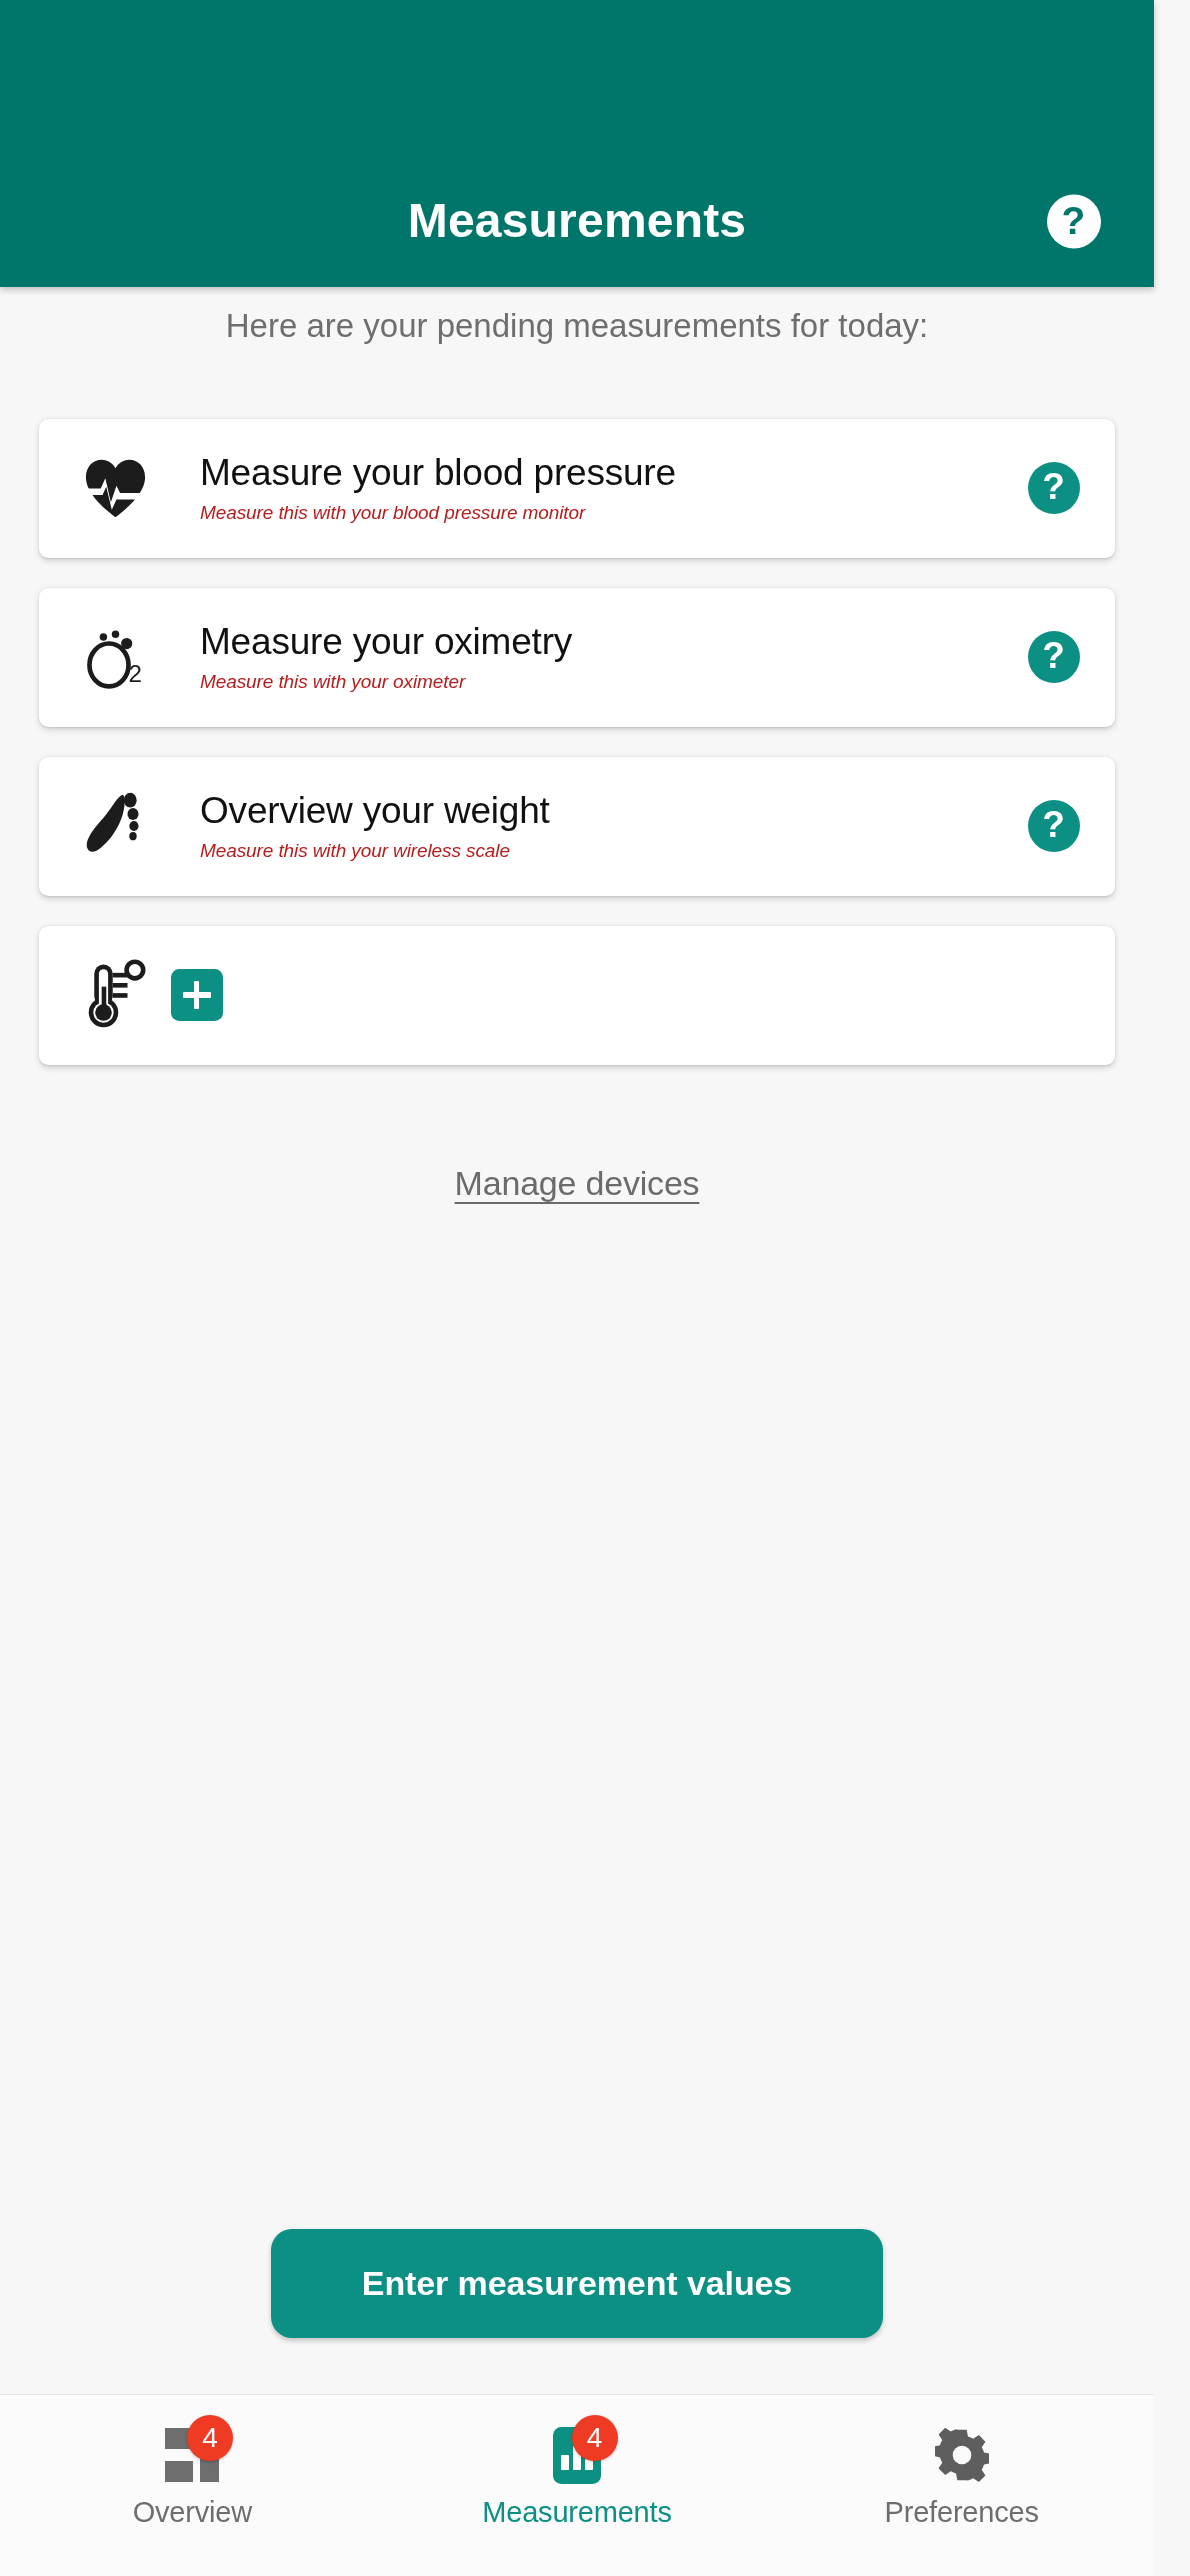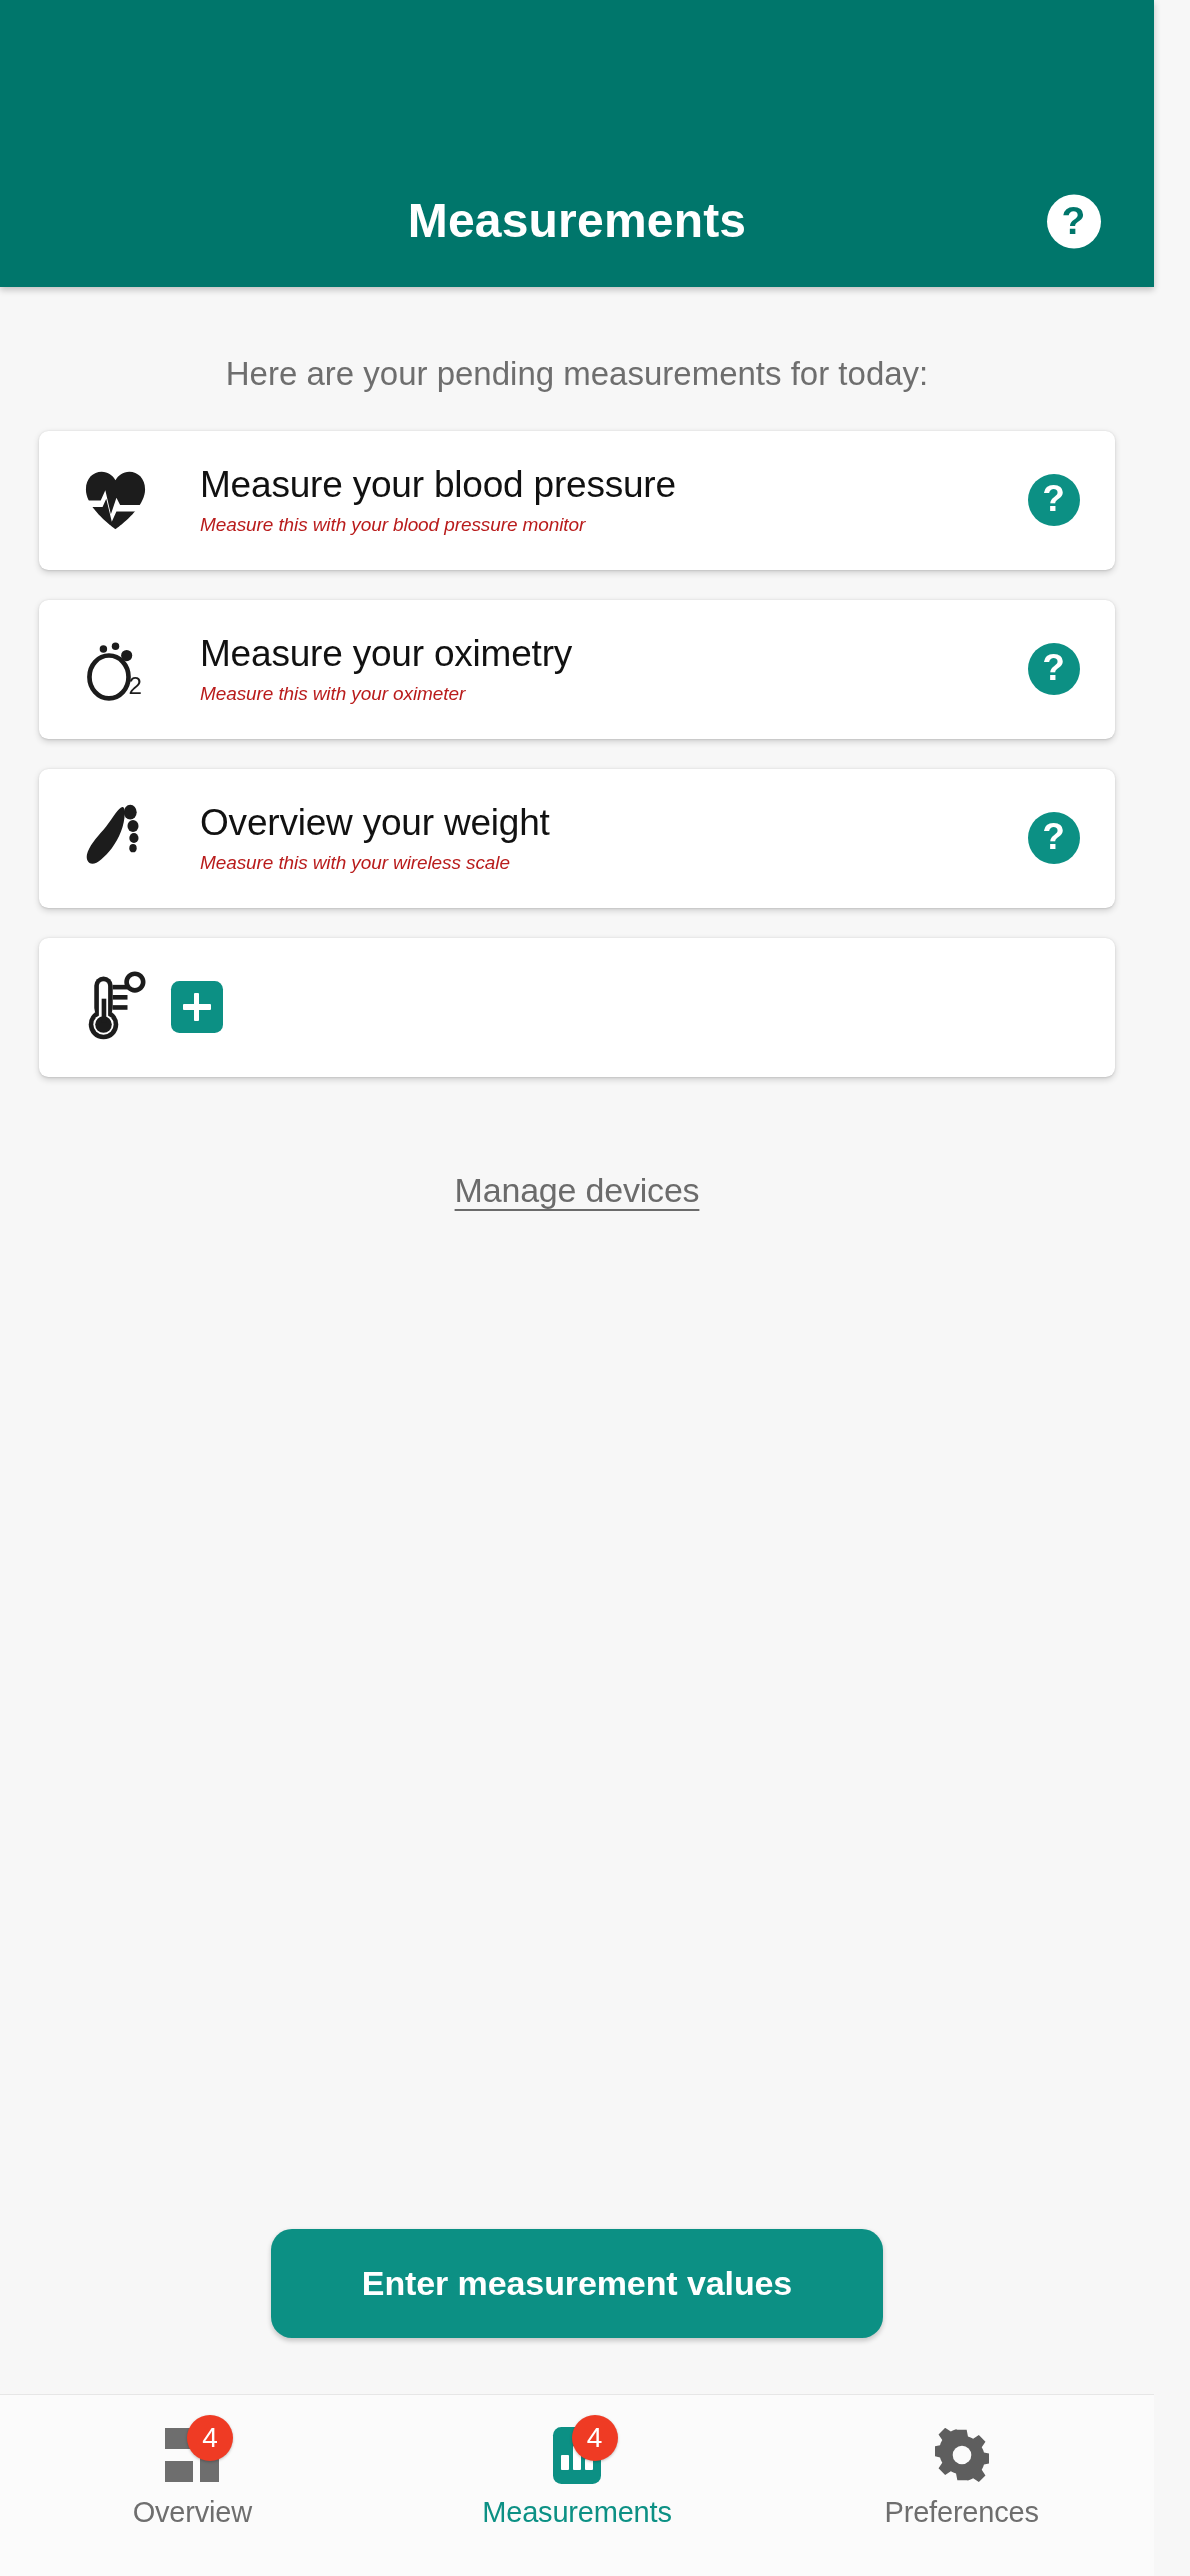--- a/index.html
+++ b/index.html
@@ -79,21 +79,22 @@
     padding-bottom: 2.8px;
   }
 
   
   .content {
     flex: 1 1 auto;
     position: relative;
     display: flex;
     flex-direction: column;
     background: #f7f7f7;
-    padding-top: 67px;
+    padding-top: 19px;
+    gap: 36px;
   }
 
   .intro {
     text-align: center;
     color: #6e6e6e;
     font-size: 33px;
     line-height: 1.2;
     padding: 0 56px;
     margin-bottom: 37px;
   }
@@ -189,21 +190,21 @@
     background: #ffffff;
     border-radius: 0.9px;
   }
   .action-add::before { width: 28px; height: 5.6px; }
   .action-add::after  { width: 5.6px;  height: 28px; }
 
   
   .manage-wrap {
     display: flex;
     justify-content: center;
-    margin-top: 94px;
+    margin-top: 63px;
   }
   .manage-link {
     font-size: 34px;
     color: #6b6b6b;
     text-decoration: underline;
     text-underline-offset: 6.5px;
     text-decoration-thickness: 1.9px;
     cursor: pointer;
     letter-spacing: -0.2px;
   }

